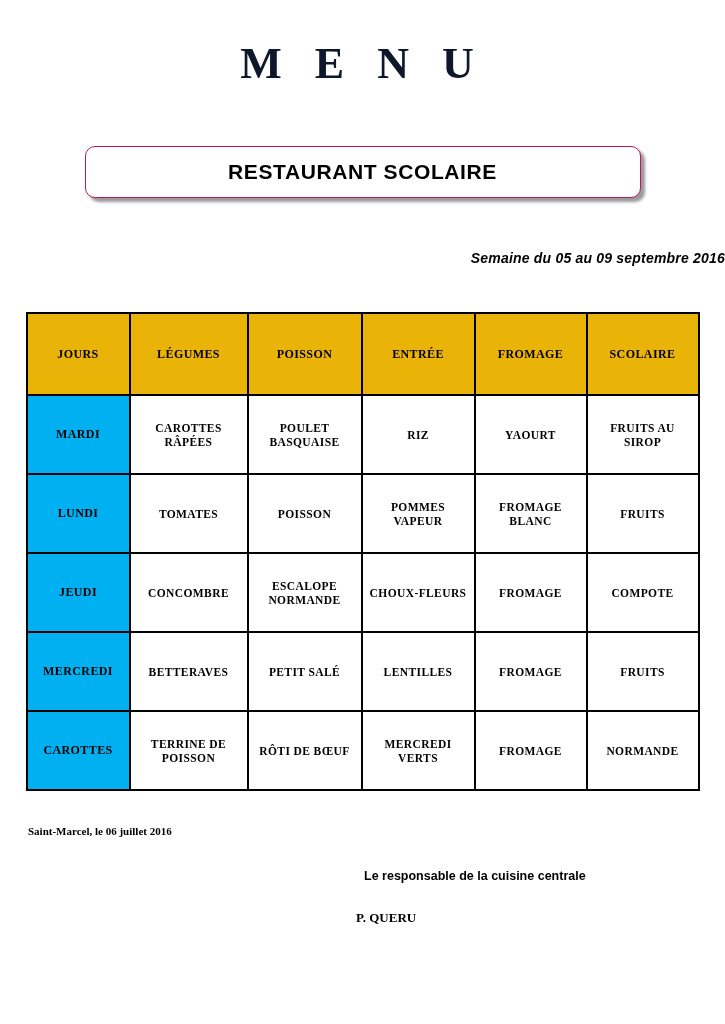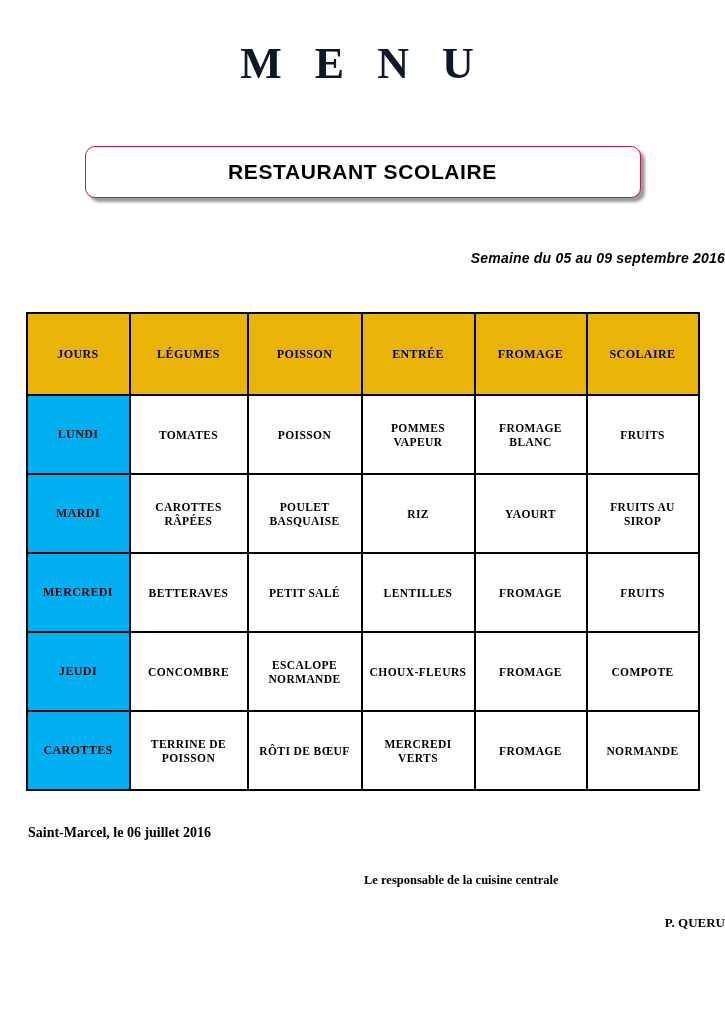--- a/index.html
+++ b/index.html
@@ -114,36 +114,35 @@
   col.c-leg    { width: 113px; }
   col.c-from   { width: 112px; }
   col.c-des    { width: 112px; }
 
   
   .footer {
     margin-top: 34px;
     padding-left: 28px;
     font-family: "Liberation Serif", serif;
     font-weight: bold;
-    font-size: 14px;
+    font-size: 11px;
   }
   .sign-block {
     margin-top: 32px;
     padding-left: 364px;
-    font-family: Liberation Serif, serif;
+    font-family: Liberation Sans, sans-serif;
     font-weight: bold;
     font-size: 12.5px;
   }
   .sign-name {
     margin-top: 27px;
     padding-left: 356px;
     font-family: "Liberation Serif", serif;
     font-weight: bold;
     font-size: 13px;
-    text-align: right;
   }
 </style>
 </head>
 <body>
 
 <div class="page">
 
   <h1 class="menu-title">M E N U</h1>
 
   <div class="resto-wrap">
@@ -169,52 +168,52 @@
           <th>JOURS</th>
           <th>LÉGUMES</th>
           <th>POISSON</th>
           <th>ENTRÉE</th>
           <th>FROMAGE</th>
           <th>SCOLAIRE</th>
         </tr>
       </thead>
       <tbody>
         <tr>
+          <td class="day-cell">MARDI</td>
+          <td>CAROTTES RÂPÉES</td>
+          <td>POULET BASQUAISE</td>
+          <td>RIZ</td>
+          <td>YAOURT</td>
+          <td>FRUITS AU SIROP</td>
+        </tr>
+        <tr>
           <td class="day-cell">LUNDI</td>
           <td>TOMATES</td>
           <td>POISSON</td>
           <td>POMMES VAPEUR</td>
           <td>FROMAGE BLANC</td>
           <td>FRUITS</td>
         </tr>
         <tr>
-          <td class="day-cell">MARDI</td>
-          <td>CAROTTES RÂPÉES</td>
-          <td>POULET BASQUAISE</td>
-          <td>RIZ</td>
-          <td>YAOURT</td>
-          <td>FRUITS AU SIROP</td>
+          <td class="day-cell">JEUDI</td>
+          <td>CONCOMBRE</td>
+          <td>ESCALOPE NORMANDE</td>
+          <td>CHOUX-FLEURS</td>
+          <td>FROMAGE</td>
+          <td>COMPOTE</td>
         </tr>
         <tr>
           <td class="day-cell">MERCREDI</td>
           <td>BETTERAVES</td>
           <td>PETIT SALÉ</td>
           <td>LENTILLES</td>
           <td>FROMAGE</td>
           <td>FRUITS</td>
         </tr>
         <tr>
-          <td class="day-cell">JEUDI</td>
-          <td>CONCOMBRE</td>
-          <td>ESCALOPE NORMANDE</td>
-          <td>CHOUX-FLEURS</td>
-          <td>FROMAGE</td>
-          <td>COMPOTE</td>
-        </tr>
-        <tr>
           <td class="day-cell">CAROTTES</td>
           <td>TERRINE DE POISSON</td>
           <td>RÔTI DE BŒUF</td>
           <td>MERCREDI VERTS</td>
           <td>FROMAGE</td>
           <td>NORMANDE</td>
         </tr>
       </tbody>
     </table>
   </div>

